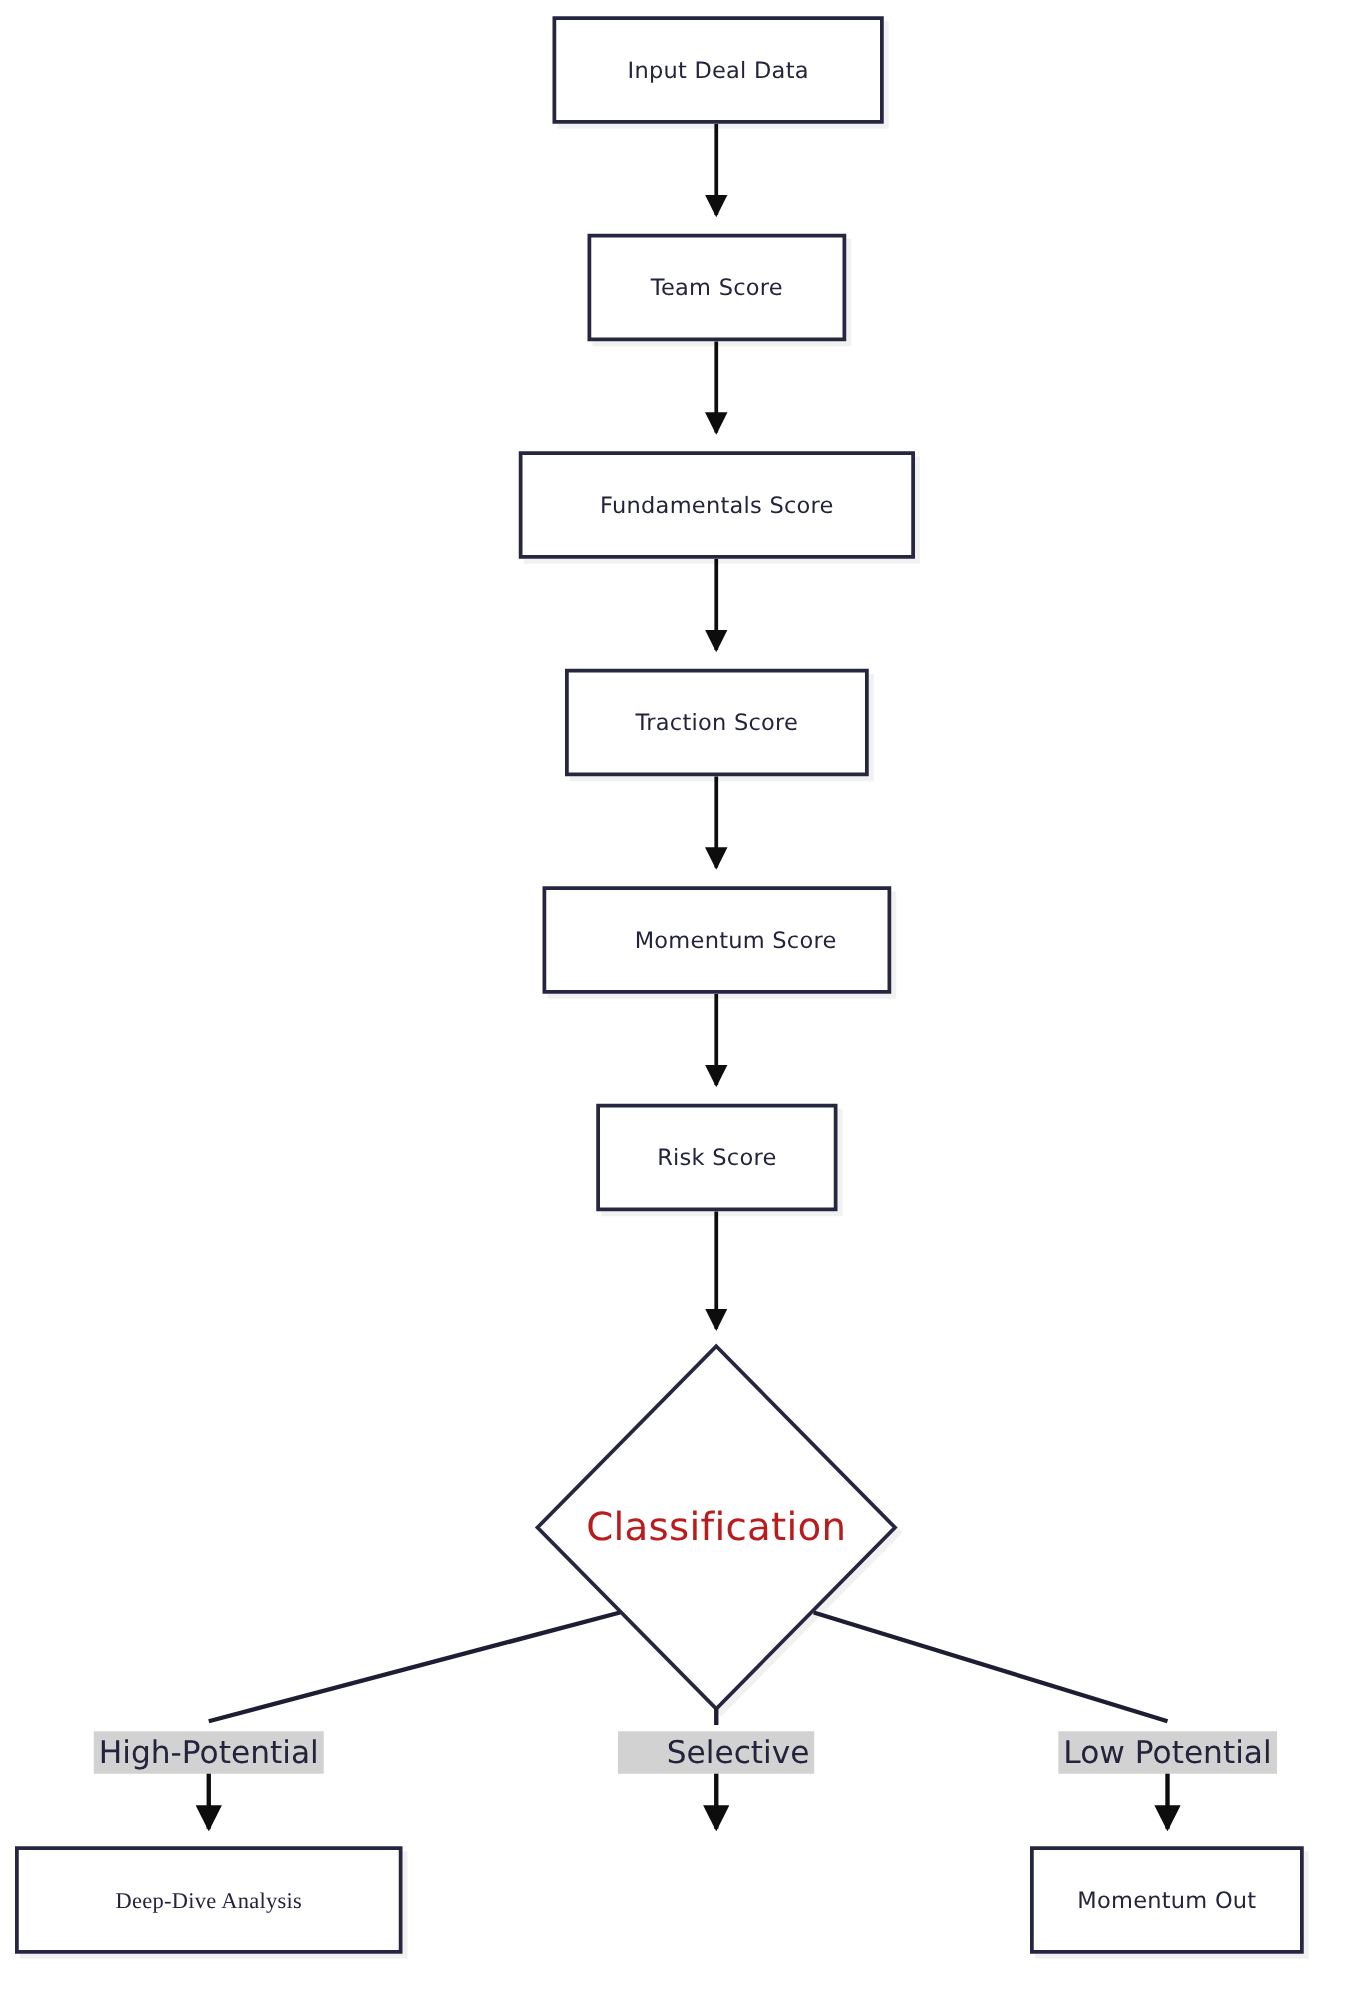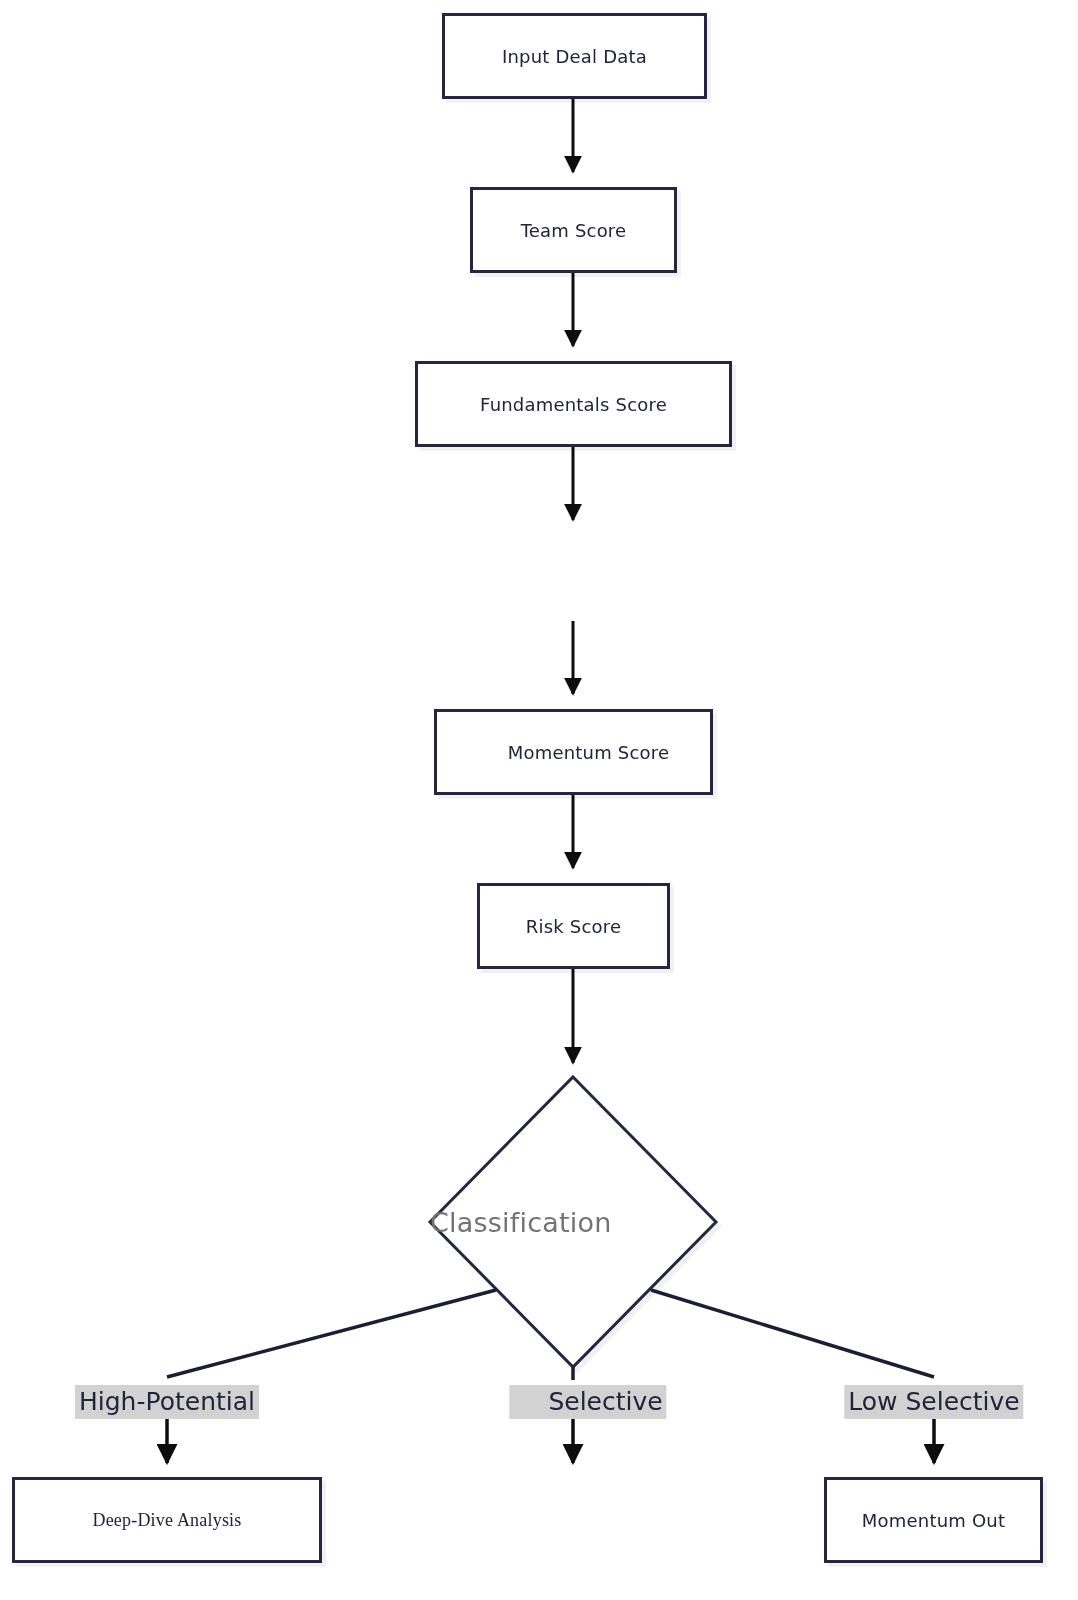--- a/index.html
+++ b/index.html
@@ -36,23 +36,24 @@
     color: #23233c;
     font-family: "DejaVu Sans", sans-serif;
     font-size: 18px;
     letter-spacing: 0.2px;
     white-space: nowrap;
   }
   .node-diamond {
     position: absolute;
     display: flex;
     align-items: center;
-    color: #737373;
+    justify-content: center;
+    color: #b91c1c;
     font-family: "DejaVu Sans", sans-serif;
-    font-size: 27px;
+    font-size: 31px;
     letter-spacing: 0.2px;
     white-space: nowrap;
     pointer-events: auto;
   }
   .node-diamond .dia-label {
     position: relative;
     z-index: 2;
   }
   .edge-label {
     position: absolute;
@@ -123,41 +124,44 @@
   </div>
 
   <div class="node-box" style="left:470px; top:187px; width:207px; height:86px;">
     <span>Team Score</span>
   </div>
 
   <div class="node-box" style="left:415px; top:361px; width:317px; height:86px;">
     <span>Fundamentals Score</span>
   </div>
 
+  <div class="node-box" style="left:452px; top:535px; width:243px; height:86px;">
+    <span>Traction Score</span>
+  </div>
 
   <div class="node-box" style="left:434px; top:709px; width:279px; height:86px;padding-left:30px;">
     <span>Momentum Score</span>
   </div>
 
   <div class="node-box" style="left:477px; top:883px; width:193px; height:86px;">
     <span>Risk Score</span>
   </div>
 
   <div class="node-diamond" style="left:430px; top:1077px; width:286px; height:290px;">
     <span class="dia-label">Classification</span>
   </div>
 
   <div class="edge-label" style="left:167px; top:1385px;">
     <span>High-Potential</span>
   </div>
-  <div class="edge-label" style="left:588px; top:1385px;padding-left:39px;">
+  <div class="edge-label" style="left:573px; top:1385px;padding-left:39px;">
     <span>Selective</span>
   </div>
   <div class="edge-label" style="left:934px; top:1385px;">
-    <span>Low Selective</span>
+    <span>Low Potential</span>
   </div>
 
   <div class="node-box" style="left:12px; top:1477px; width:310px; height:86px;font-family:Liberation Serif, serif;">
     <span>Deep-Dive Analysis</span>
   </div>
 
 
   <div class="node-box" style="left:824px; top:1477px; width:219px; height:86px;">
     <span>Momentum Out</span>
   </div>

